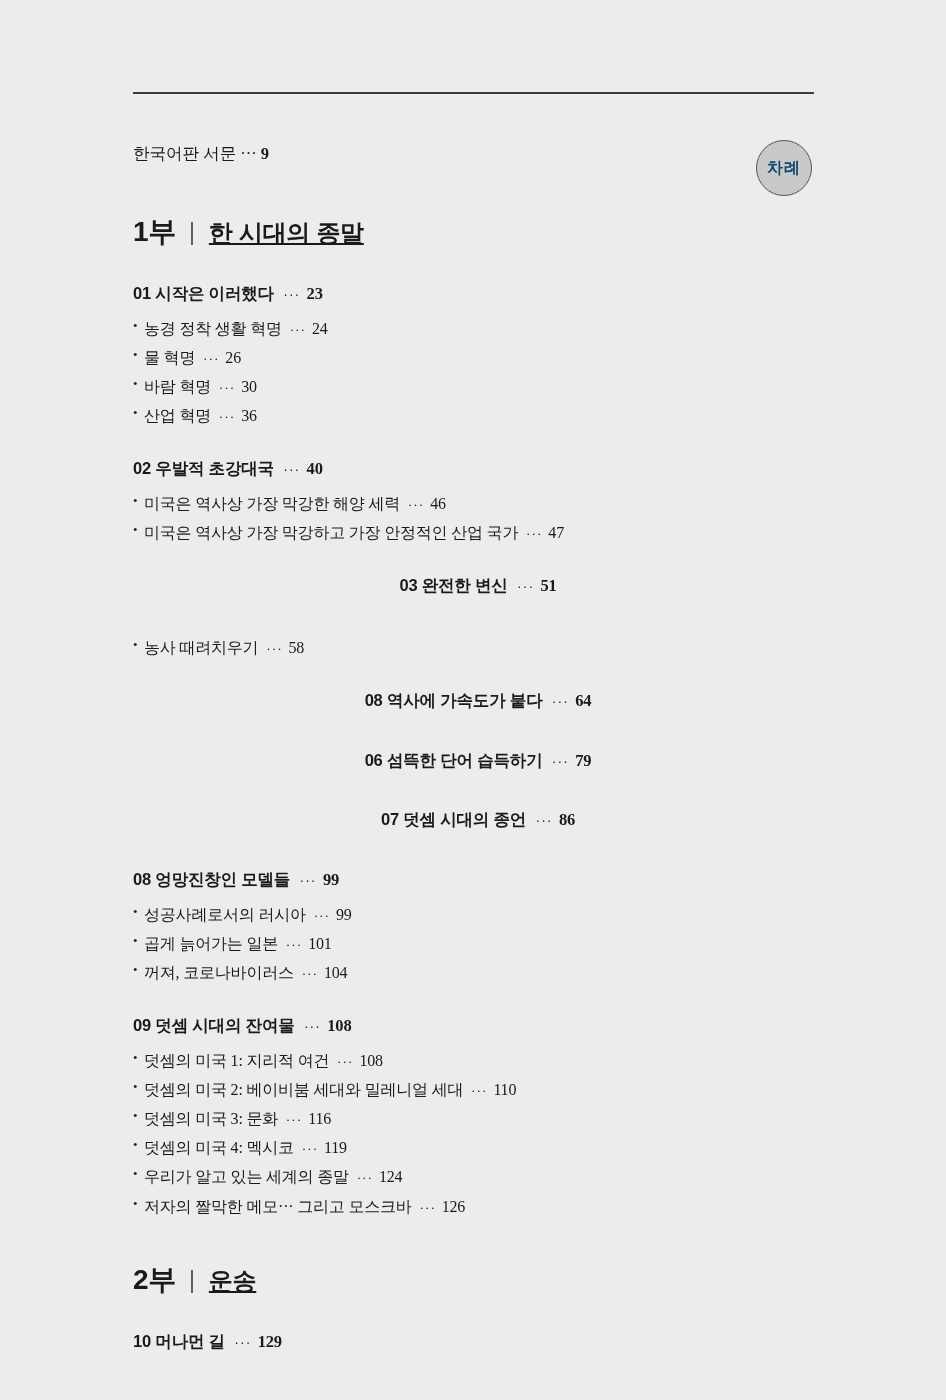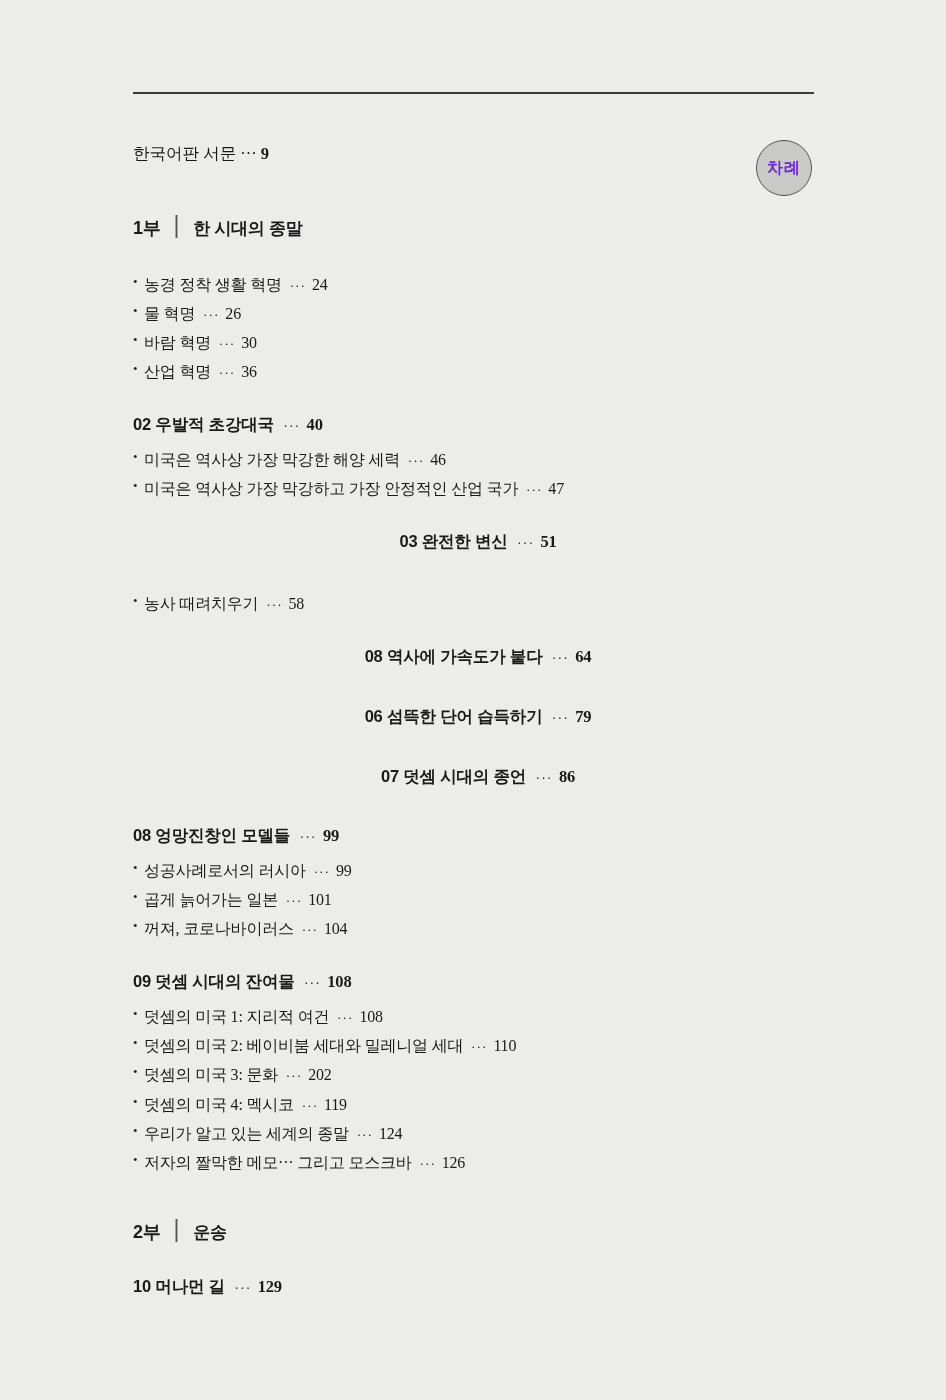--- a/index.html
+++ b/index.html
@@ -35,21 +35,21 @@
     height: 54px;
     border-radius: 50%;
     background: #c9c9c7;
     border: 1.5px solid #555;
     display: flex;
     align-items: center;
     justify-content: center;
     font-family: "Liberation Sans", sans-serif;
     font-size: 16px;
     font-weight: bold;
-    color: #6d28d9;
+    color: #0c4a6e;
     letter-spacing: 1px;
   }
   .content {
     position: absolute;
     left: 133px;
     top: 140px;
     width: 690px;
   }
   .front-list {
     margin: 0 0 44px 0;
@@ -61,32 +61,33 @@
   }
   .part-head {
     margin: 0 0 30px 0;
     font-family: "Liberation Sans", sans-serif;
     font-size: 23px;
     font-weight: bold;
     letter-spacing: -0.3px;
     white-space: nowrap;
   }
   .part-head .num {
-    font-size: 18px;
+    font-size: 28px;
   }
   .part-head .bar {
     display: inline-block;
     margin: 0 8px 0 7px;
     color: #555;
     font-weight: normal;
     position: relative;
     top: -1px;
   }
   .part-head .ttl {
-    font-size: 17px;
+    font-size: 24px;
+    text-decoration: underline;
   }
   .chap-block {
     margin: 0 0 26px 0;
   }
   .chap-title {
     font-family: "Liberation Sans", sans-serif;
     font-size: 16.5px;
     font-weight: bold;
     letter-spacing: -0.2px;
     white-space: nowrap;
@@ -158,20 +159,25 @@
       </div>
     </div>
 
     <div class="part-head">
       <span class="num">1부</span>
       <span class="bar">|</span>
       <span class="ttl">한 시대의 종말</span>
     </div>
 
     <div class="chap-block">
+      <div class="chap-title">
+        <span>01 시작은 이러했다</span>
+        <span class="dots">···</span>
+        <span class="pg">23</span>
+      </div>
       <ul class="sub-list">
         <li class="sub-item">
           <span class="bullet">•</span>
           <span>농경 정착 생활 혁명</span>
           <span class="dots">···</span>
           <span class="pg">24</span>
         </li>
         <li class="sub-item">
           <span class="bullet">•</span>
           <span>물 혁명</span>
@@ -302,21 +308,21 @@
         <li class="sub-item">
           <span class="bullet">•</span>
           <span>덧셈의 미국 2: 베이비붐 세대와 밀레니얼 세대</span>
           <span class="dots">···</span>
           <span class="pg">110</span>
         </li>
         <li class="sub-item">
           <span class="bullet">•</span>
           <span>덧셈의 미국 3: 문화</span>
           <span class="dots">···</span>
-          <span class="pg">202</span>
+          <span class="pg">116</span>
         </li>
         <li class="sub-item">
           <span class="bullet">•</span>
           <span>덧셈의 미국 4: 멕시코</span>
           <span class="dots">···</span>
           <span class="pg">119</span>
         </li>
         <li class="sub-item">
           <span class="bullet">•</span>
           <span>우리가 알고 있는 세계의 종말</span>

